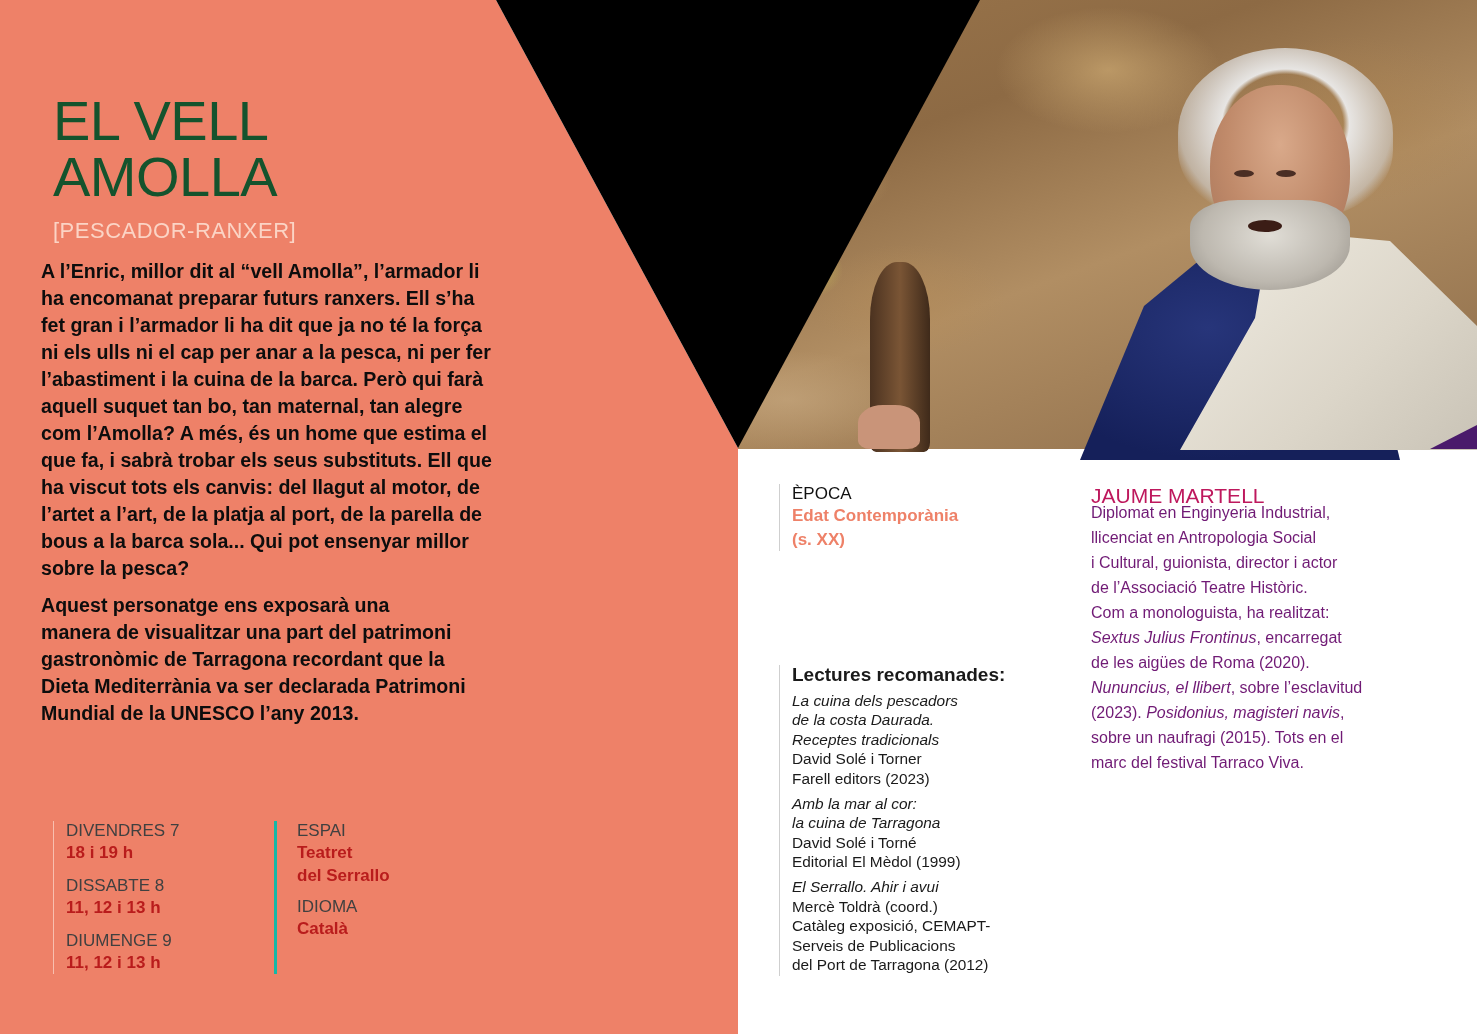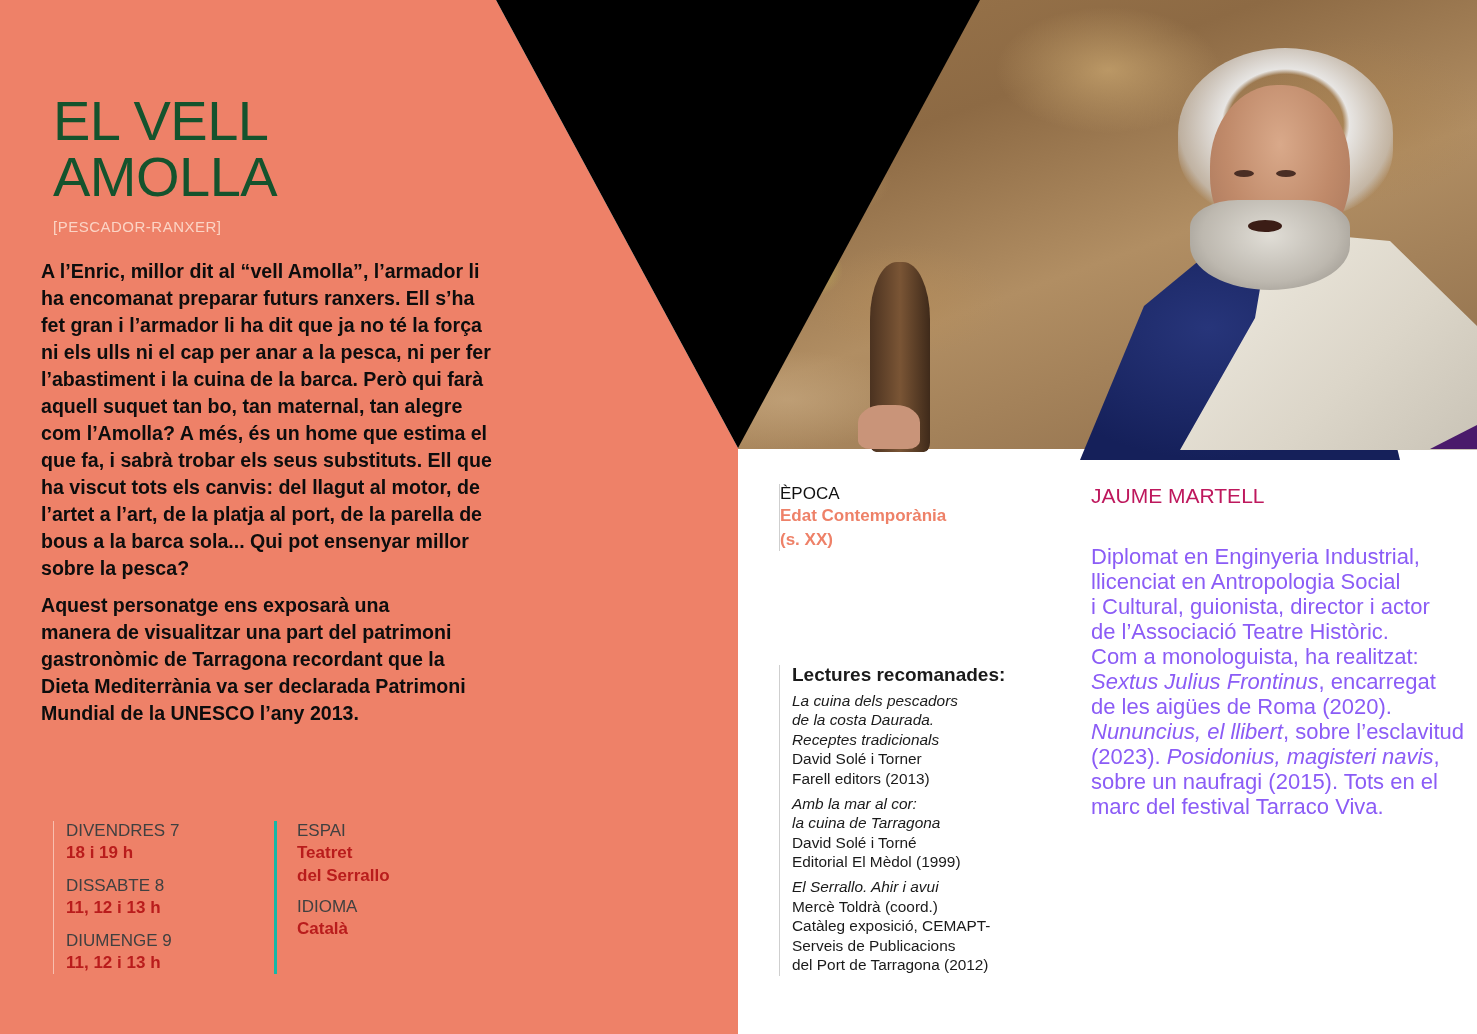--- a/index.html
+++ b/index.html
@@ -87,21 +87,21 @@
 
   
   .title {
     position: absolute; left: 53px; top: 93px;
     font-family: "Liberation Sans", sans-serif; font-weight: 400;
     font-size: 56px; line-height: 56px; color: #14532d; letter-spacing: -0.5px;
   }
   .title div { white-space: nowrap; }
   .subtitle {
     position: absolute; left: 53px; top: 218px;
-    font-size: 15px; color: #FBD4C5; letter-spacing: 0.5px; white-space: nowrap;
+    font-size: 22px; color: #FBD4C5; letter-spacing: 0.5px; white-space: nowrap;
   }
   .body-text {
     position: absolute; left: 41px; top: 258px; width: 510px;
     font-weight: 700; font-size: 19.6px; line-height: 27px; color: #0d0d0d;
   }
   .body-text p { white-space: pre-line; }
   .body-text p + p { margin-top: 10px; }
 
   .sched {
     position: absolute; left: 53px; top: 821px; height: 153px;
@@ -114,42 +114,42 @@
   .lbl { font-size: 17px; line-height: 20px; color: #404040; text-transform: uppercase; }
   .val { font-size: 17px; line-height: 23px; font-weight: 700; color: #b91c1c; }
   .sched .lbl { margin-top: 12px; }
   .sched .lbl:first-child { margin-top: 0; }
   .venue .grp + .grp { margin-top: 10px; }
   .venue .val { white-space: pre-line; }
 
   
   .epoca {
     position: absolute; left: 779px; top: 484px; height: 67px;
-    border-left: 1px solid #cfcfcf; 
+    border-left: 1px solid #cfcfcf; padding-left: 12px;
   }
   .epoca .lbl { font-size: 17px; line-height: 20px; color: #111; }
   .epoca .accent { font-size: 17px; line-height: 24px; font-weight: 700; color: #EE8168; white-space: pre-line; }
 
   .readings {
     position: absolute; left: 779px; top: 665px; height: 311px; width: 250px;
     border-left: 1px solid #cfcfcf; padding-left: 12px;
     font-size: 15.4px; line-height: 19.6px; color: #1a1a1a;
   }
   .readings .head-lbl { font-weight: 700; font-size: 19px; margin-bottom: 6px; }
   .book + .book { margin-top: 5px; }
   .book .t { font-style: italic; white-space: pre-line; }
   .book .m { white-space: pre-line; }
 
   .actor-name {
     position: absolute; left: 1091px; top: 480px;
     font-size: 21px; line-height: 32px; color: #be185d; white-space: nowrap;
   }
   .actor-bio {
-    position: absolute; left: 1091px; top: 544px; width: 360px;
-    font-size: 22px; line-height: 25px; color: #8b5cf6;
+    position: absolute; left: 1091px; top: 500px; width: 360px;
+    font-size: 16px; line-height: 25px; color: #701a75;
   }
   .actor-bio .ln { white-space: nowrap; }
   .actor-bio i { font-style: italic; }
 </style>
 </head>
 <body>
 
 <div class="salmon"></div>
 
 <div class="photo">
@@ -222,21 +222,21 @@
 (s. XX)</div>
 </div>
 
 <div class="readings">
   <div class="head-lbl">Lectures recomanades:</div>
   <div class="book">
     <div class="t">La cuina dels pescadors
 de la costa Daurada.
 Receptes tradicionals</div>
     <div class="m">David Solé i Torner
-Farell editors (2013)</div>
+Farell editors (2023)</div>
   </div>
   <div class="book">
     <div class="t">Amb la mar al cor:
 la cuina de Tarragona</div>
     <div class="m">David Solé i Torné
 Editorial El Mèdol (1999)</div>
   </div>
   <div class="book">
     <div class="t">El Serrallo. Ahir i avui</div>
     <div class="m">Mercè Toldrà (coord.)

